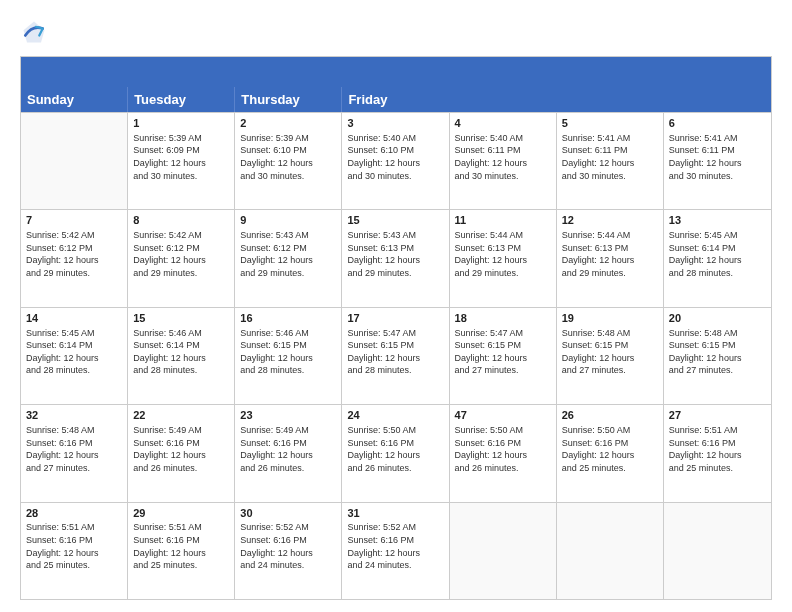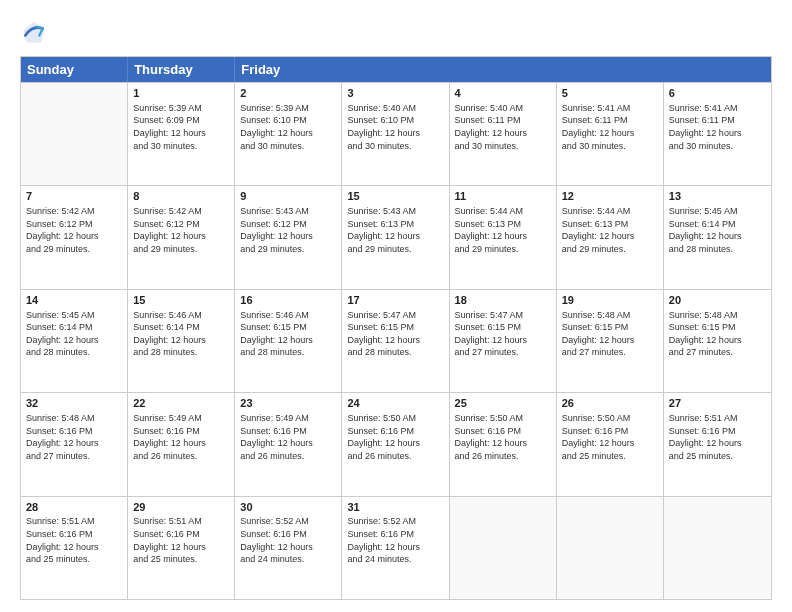--- a/index.html
+++ b/index.html
@@ -65,20 +65,21 @@
       grid-template-columns: repeat(7, 1fr);
       background: #3a6bbf;
     }
     .cal-header-cell {
       color: #fff;
       font-size: 13px;
       font-weight: bold;
       padding: 5px 6px;
       text-align: left;
       border-right: 1px solid #5a82cc;
+      margin-top: 30px;
     }
     .cal-header-cell:last-child {
       border-right: none;
     }
     .cal-body {
       display: flex;
       flex-direction: column;
       flex: 1;
     }
     .cal-row {
@@ -132,20 +133,21 @@
     </div>
     <div class="title-block">
       <div class="month-title"></div>
       <div class="location"></div>
     </div>
   </div>
 
   <div class="calendar">
     <div class="cal-header-row">
     <div class="cal-header-cell">Sunday</div>
+        <div class="cal-header-cell">Tuesday</div>
         <div class="cal-header-cell">Thursday</div>
         <div class="cal-header-cell">Friday</div>
       </div>
     <div class="cal-body">
     <div class="cal-row">
           <div class="cal-cell empty"></div>
           <div class="cal-cell">
             <span class="day-num">1</span>
             <div class="cell-info">Sunrise: 5:39 AM<br>Sunset: 6:09 PM<br>Daylight: 12 hours<br>and 30 minutes.</div>
           </div>
@@ -241,21 +243,21 @@
           </div>
           <div class="cal-cell">
             <span class="day-num">23</span>
             <div class="cell-info">Sunrise: 5:49 AM<br>Sunset: 6:16 PM<br>Daylight: 12 hours<br>and 26 minutes.</div>
           </div>
           <div class="cal-cell">
             <span class="day-num">24</span>
             <div class="cell-info">Sunrise: 5:50 AM<br>Sunset: 6:16 PM<br>Daylight: 12 hours<br>and 26 minutes.</div>
           </div>
           <div class="cal-cell">
-            <span class="day-num">25</span>
+            <span class="day-num">47</span>
             <div class="cell-info">Sunrise: 5:50 AM<br>Sunset: 6:16 PM<br>Daylight: 12 hours<br>and 26 minutes.</div>
           </div>
           <div class="cal-cell">
             <span class="day-num">26</span>
             <div class="cell-info">Sunrise: 5:50 AM<br>Sunset: 6:16 PM<br>Daylight: 12 hours<br>and 25 minutes.</div>
           </div>
           <div class="cal-cell">
             <span class="day-num">27</span>
             <div class="cell-info">Sunrise: 5:51 AM<br>Sunset: 6:16 PM<br>Daylight: 12 hours<br>and 25 minutes.</div>
           </div>

